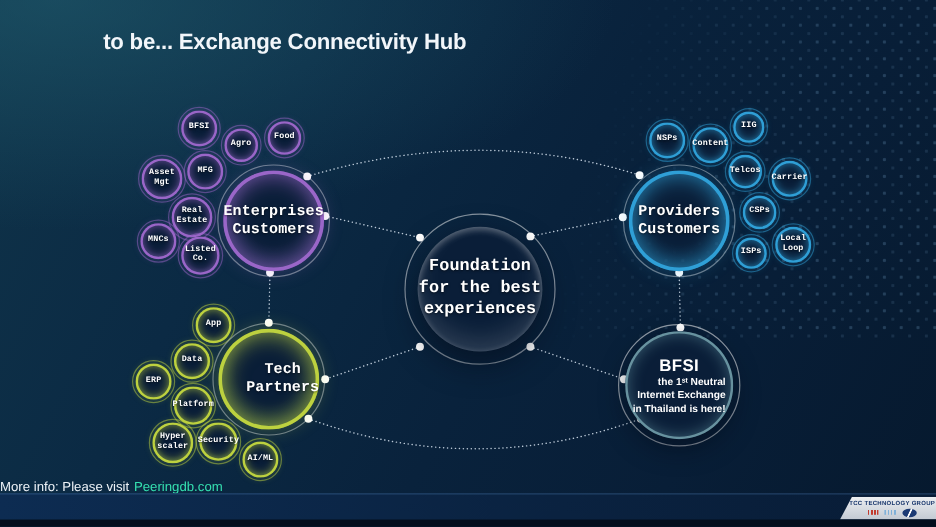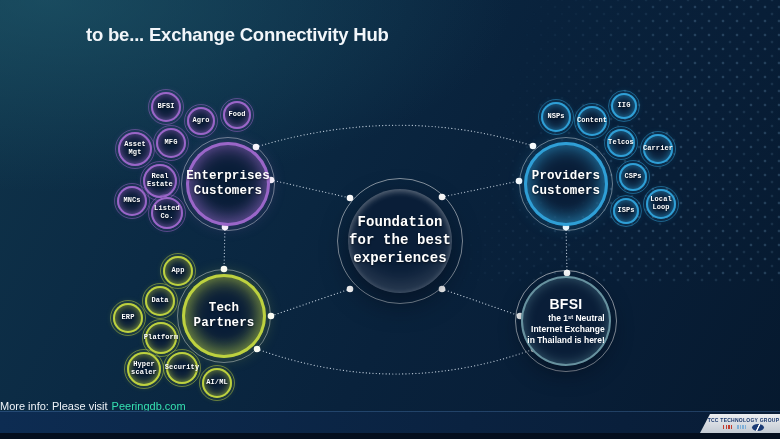--- a/index.html
+++ b/index.html
@@ -232,21 +232,21 @@
         <div class="core" style="background: radial-gradient(circle at 50% 42%, rgb(10, 30, 56) 52%, rgba(189, 209, 63, 0.14) 84%, rgba(189, 209, 63, 0.4) 100%); box-shadow: rgb(189, 209, 63) 0px 0px 0px 2px inset, rgba(189, 209, 63, 0.65) 0px 0px 8px 2px inset, rgba(189, 209, 63, 0.3) 0px 0px 7px;">
           <span class="lbl" style="font-size: 7px; line-height: 1.12;">Security</span>
         </div>
       </div>
       <div class="bubble" style="left: 199px; top: 365px; width: 36px; height: 36px; padding: 2px; border-color: rgba(189, 209, 63, 0.5);">
         <div class="core" style="background: radial-gradient(circle at 50% 42%, rgb(10, 30, 56) 52%, rgba(189, 209, 63, 0.14) 84%, rgba(189, 209, 63, 0.4) 100%); box-shadow: rgb(189, 209, 63) 0px 0px 0px 2px inset, rgba(189, 209, 63, 0.65) 0px 0px 8px 2px inset, rgba(189, 209, 63, 0.3) 0px 0px 7px;">
           <span class="lbl" style="font-size: 7px; line-height: 1.12;">AI/ML</span>
         </div>
       </div>
       <div class="bubble" style="left: 177px; top: 269px; width: 94px; height: 94px; padding: 4px; border-color: rgba(255, 255, 255, 0.4);">
-        <div class="core" style="background: radial-gradient(circle at 50% 42%, rgb(10, 30, 56) 42%, rgba(189, 209, 63, 0.14) 84%, rgba(189, 209, 63, 0.4) 100%); box-shadow: rgb(189, 209, 63) 0px 0px 0px 3px inset, rgba(189, 209, 63, 0.65) 0px 0px 18px 5px inset, rgba(189, 209, 63, 0.3) 0px 0px 16px;">
+        <div class="core" style="background: radial-gradient(circle at 50% 42%, rgb(10, 30, 56) 42%, rgba(189, 209, 63, 0.14) 84%, rgba(189, 209, 63, 0.4) 100%); box-shadow: rgb(189, 209, 63) 0px 0px 0px 3px inset, rgba(189, 209, 63, 0.65) 0px 0px 18px 5px inset, rgba(189, 209, 63, 0.3) 0px 0px 16px; justify-content: flex-end;">
           <span class="lbl" style="font-size: 12.5px; line-height: 1.2;">Tech
 Partners</span>
         </div>
       </div>
       <div class="bubble silver" style="left: 337px; top: 178px; width: 126px; height: 126px; padding: 10px; border-color: rgba(255, 255, 255, 0.5);">
         <div class="core">
           <span class="lbl" style="font-size: 14px; line-height: 1.28;">Foundation
 for the best
 experiences</span>
         </div>

